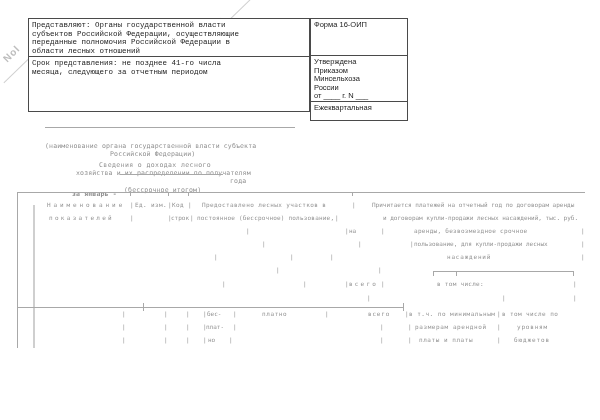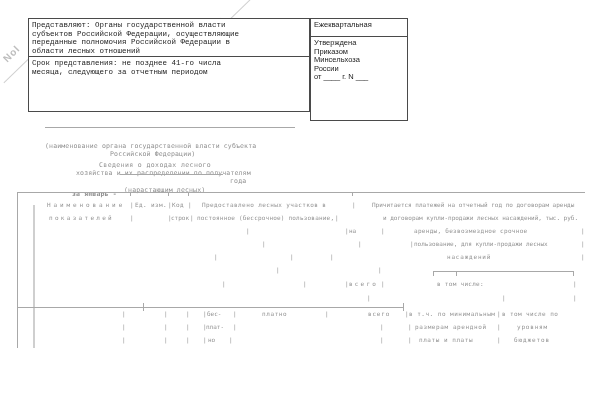--- a/index.html
+++ b/index.html
@@ -52,39 +52,42 @@
 <div class="hbox" id="submit-box">
   <div class="row r1">
     <div class="txt">Представляют: Органы государственной власти субъектов Российской Федерации, осуществляющие переданные полномочия Российской Федерации в области лесных отношений</div>
   </div>
   <div class="row r2">
     <div class="txt">Срок представления: не позднее 41-го числа месяца, следующего за отчетным периодом</div>
   </div>
 </div>
 
 <div class="hbox" id="form-box">
-  <div class="row r2">
-    <span>Ежеквартальная</span>
+  <div class="row r1">
+    <span>Форма 16-ОИП</span>
   </div>
   <div class="row r3">
     <div>Утверждена</div>
     <div>Приказом</div>
     <div>Минсельхоза</div>
     <div>России</div>
     <div>от ____ г. N ___</div>
+  </div>
+  <div class="row r2">
+    <span>Ежеквартальная</span>
   </div>
 </div>
 
 <div class="cap" style="left:45px;top:132px;">(наименование органа государственной власти субъекта</div>
 <div class="cap" style="left:110px;top:140px;">Российской Федерации)</div>
 <div class="cap" style="left:99px;top:151px;letter-spacing:0.4px;">Сведения о доходах лесного</div>
 <div class="cap" style="left:76px;top:159px;">хозяйства и их распределении по получателям</div>
 <div class="cap" style="left:72px;top:180px;font-weight:bold;">за январь -</div>
 <div class="cap" style="left:230px;top:167px;">года</div>
-<div class="cap" style="left:124px;top:176px;">(нарастающим лесных)</div>
+<div class="cap" style="left:124px;top:176px;">(бессрочное итогом)</div>
 
 <div id="grid-layer">
     <span class="frag" style="left: 47px; top: 201px; letter-spacing: 2.9px; color: rgb(148, 148, 148);">Наименование</span>
     <span class="frag" style="left: 130px; top: 201px; color: rgb(148, 148, 148);">|</span>
     <span class="frag" style="left: 135px; top: 201px; letter-spacing: 0.4px; color: rgb(148, 148, 148);">Ед. изм.</span>
     <span class="frag" style="left: 168px; top: 201px; color: rgb(148, 148, 148);">|</span>
     <span class="frag" style="left: 172px; top: 201px; letter-spacing: 0.4px; color: rgb(148, 148, 148);">Код</span>
     <span class="frag" style="left: 188px; top: 201px; color: rgb(148, 148, 148);">|</span>
     <span class="frag" style="left: 202px; top: 201px; letter-spacing: 0.4px; color: rgb(148, 148, 148);">Предоставлено лесных участков в</span>
     <span class="frag" style="left: 352px; top: 201px; color: rgb(148, 148, 148);">|</span>

